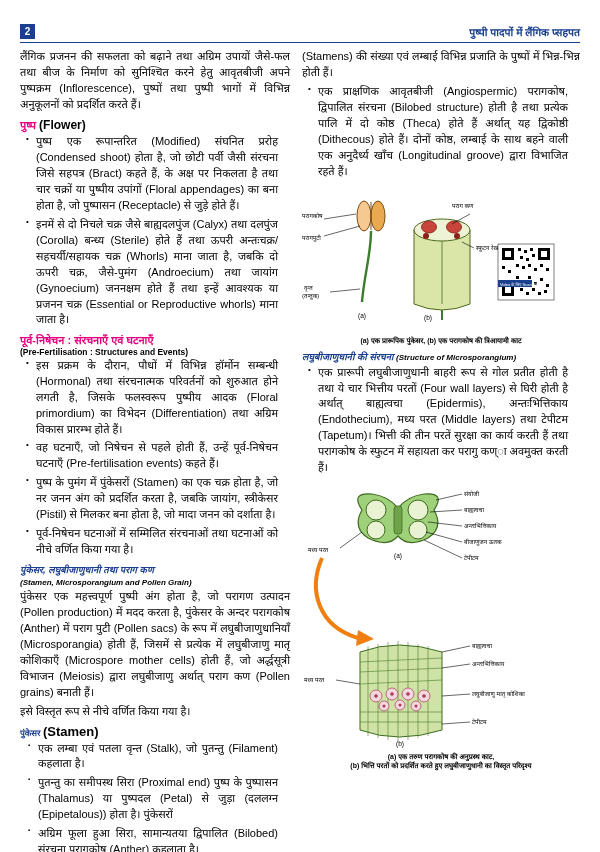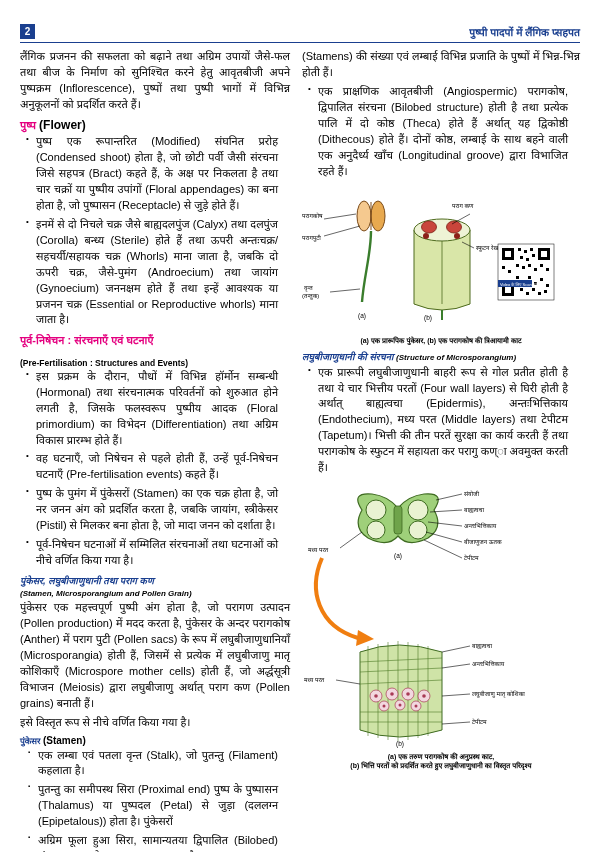--- a/index.html
+++ b/index.html
@@ -42,31 +42,31 @@
 
   h2.sec {
     color:#e4007f; font-size:11px; font-weight:bold;
     margin:5px 0 2px 0; line-height:1.2;
   }
   h2.sec .en { font-size:12px; color:#000; font-weight:bold; }
   h2.blue {
     color:#d1006b; font-size:11px; font-weight:bold;
     margin:6px 0 0 0; line-height:1.15;
   }
-  h2.blue .en { display:block; font-size:8.5px; color:#000; font-weight:bold; margin-top:12px;}
+  h2.blue .en { display:block; font-size:8.5px; color:#000; font-weight:bold; margin-top:1px;}
   h3.sub {
     color:#1a3f8f; font-size:9.5px; font-weight:bold;
     margin:5px 0 2px 0;
     font-style:italic;
   }
   h3.sub .en { font-size:8px; color:#000; }
   h4.mini {
     color:#1a3f8f; font-size:8.5px; font-weight:bold; margin:4px 0 2px 0;
   }
-  h4.mini .en { color:#000; font-size:10px; }
+  h4.mini .en { color:#000; font-size:13px; }
 
   ul { margin:0 12px 3px 0; padding-left:10px; list-style:none; }
   ul li { position:relative; padding-left:6px; }
   ul li:before {
     content:"•"; position:absolute; left:-4px; top:-1px; font-size:8px;
   }
   ul.sq li:before { content:"▪"; font-size:6px; top:0px; }
   ul.inner { padding-left:12px; }
   .blue { color:#1a3f8f; font-weight:bold; }
 

